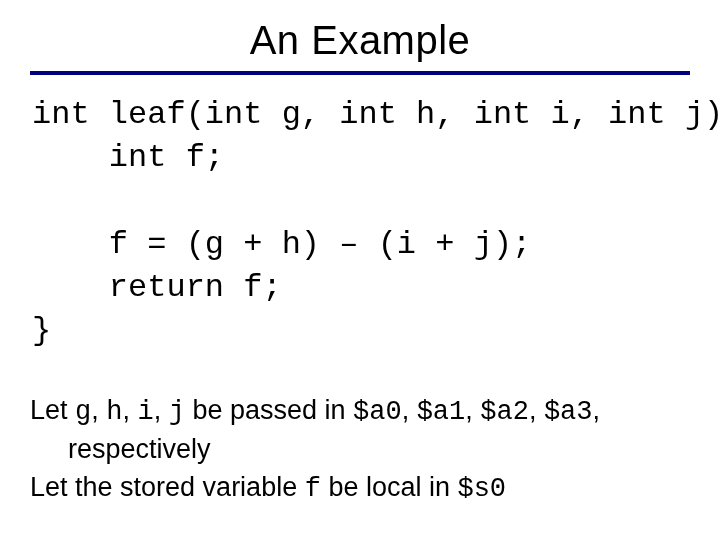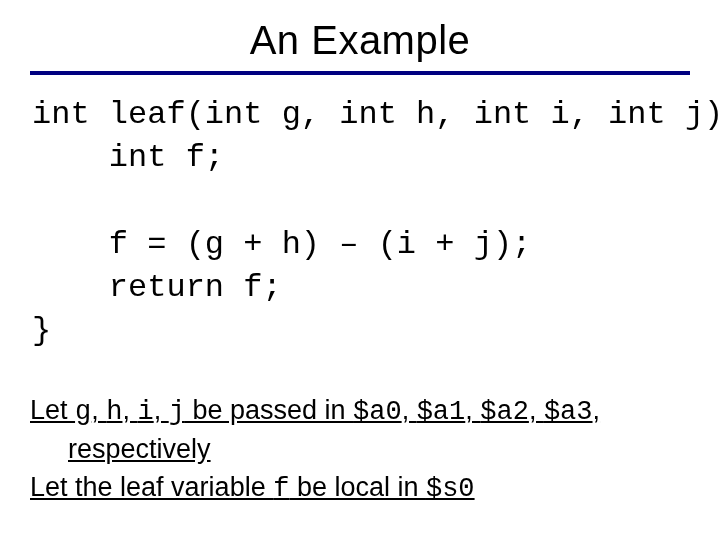--- a/index.html
+++ b/index.html
@@ -42,37 +42,36 @@
     font-size: 27px;
     line-height: 1.35;
   }
   .body .mono {
     font-family: "Courier New", Courier, monospace;
   }
   .para {
     margin: 0 0 2px 0;
     padding-left: 38px;
     text-indent: -38px;
-    text-decoration: underline;
   }
 </style>
 </head>
 <body>
 
 <div class="slide">
   <h1 class="title">An Example</h1>
   <hr class="rule">
   <div class="code">int leaf(int g, int h, int i, int j) {
     int f;
 
     f = (g + h) – (i + j);
     return f;
 }</div>
 
   <div class="body">
     <p class="para">
       <span>Let </span><span class="mono">g</span><span>, </span><span class="mono">h</span><span>, </span><span class="mono">i</span><span>, </span><span class="mono">j</span><span> be passed in </span><span class="mono">$a0</span><span>, </span><span class="mono">$a1</span><span>, </span><span class="mono">$a2</span><span>, </span><span class="mono">$a3</span><span>, respectively</span>
     </p>
     <p class="para">
-      <span>Let the leaf variable </span><span class="mono">f</span><span> be local in </span><span class="mono">$s0</span>
+      <span>Let the stored variable </span><span class="mono">f</span><span> be local in </span><span class="mono">$s0</span>
     </p>
   </div>
 </div>
 
 </body></html>

